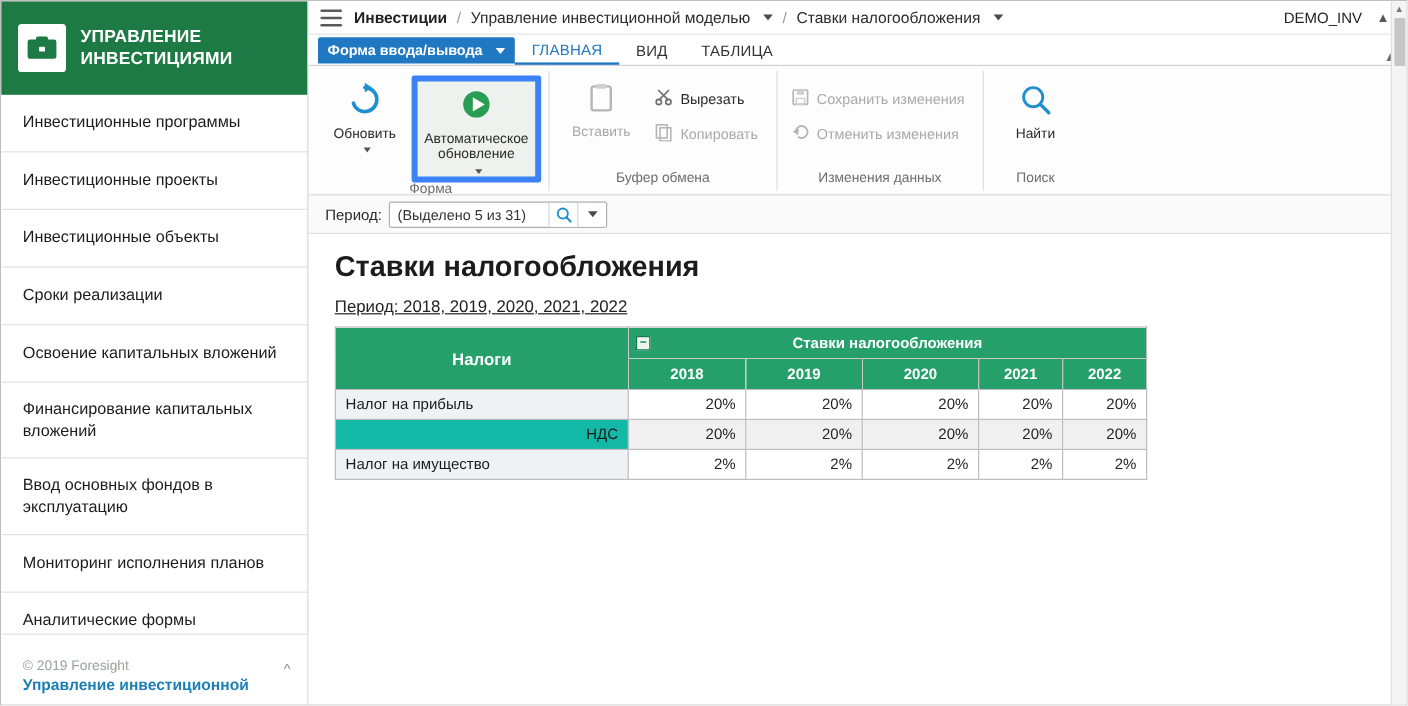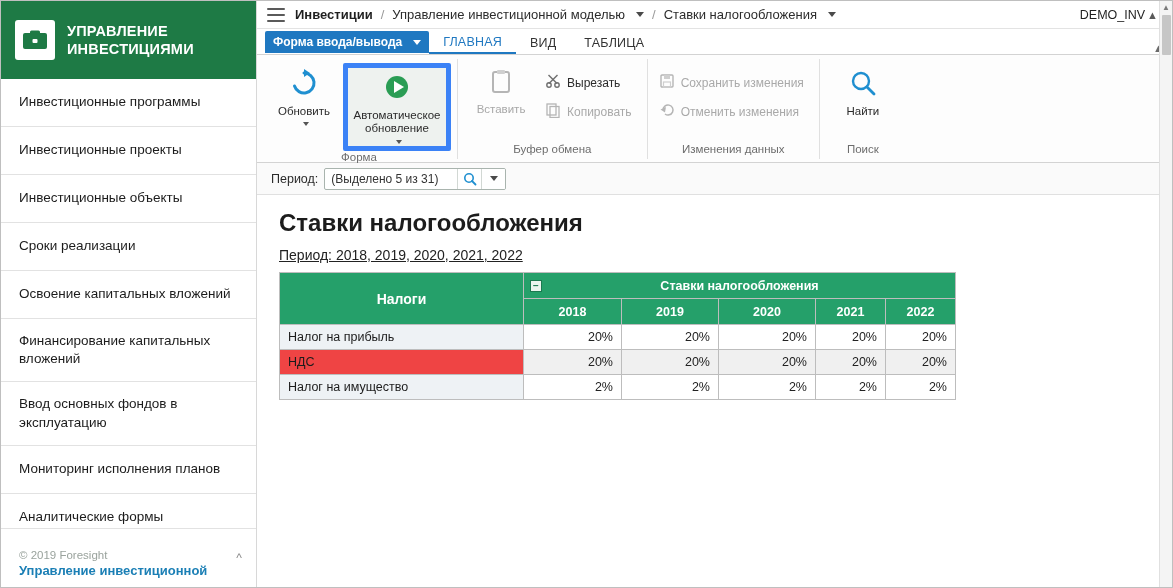--- a/index.html
+++ b/index.html
@@ -131,21 +131,21 @@
     width: 0; height: 0;
     border-left: 4px solid transparent;
     border-right: 4px solid transparent;
     border-top: 5px solid #4a4a4a;
     margin-left: 3px;
     vertical-align: middle;
     cursor: pointer;
   }
   .topbar-right {
     margin-left: auto;
-    display: flex; align-items: center; 
+    display: flex; align-items: center; gap: 10px;
     padding-right: 4px;
   }
   .user-label { color: #1f1f1f; font-size: 12.5px; }
   .scroll-up-btn {
     color: #5a5a5a; font-size: 11px; cursor: pointer;
     padding: 0 2px;
   }
 
   
   .ribbon-tabs {
@@ -345,21 +345,21 @@
     line-height: 10px;
     text-align: center;
     cursor: pointer;
   }
   td.row-name {
     background: #eef2f5;
     padding: 5px 8px;
     color: #1c1c1c;
     text-align: left;
   }
-  td.row-name.alt { background: #ef4444; }
+  td.row-name.alt { background: #14b8a6; text-align: right; }
   td.val {
     text-align: right;
     padding: 5px 8px;
     background: #ffffff;
   }
   td.val.alt { background: #f0f0f0; }
 
   
   .right-rail {
     position: absolute;

